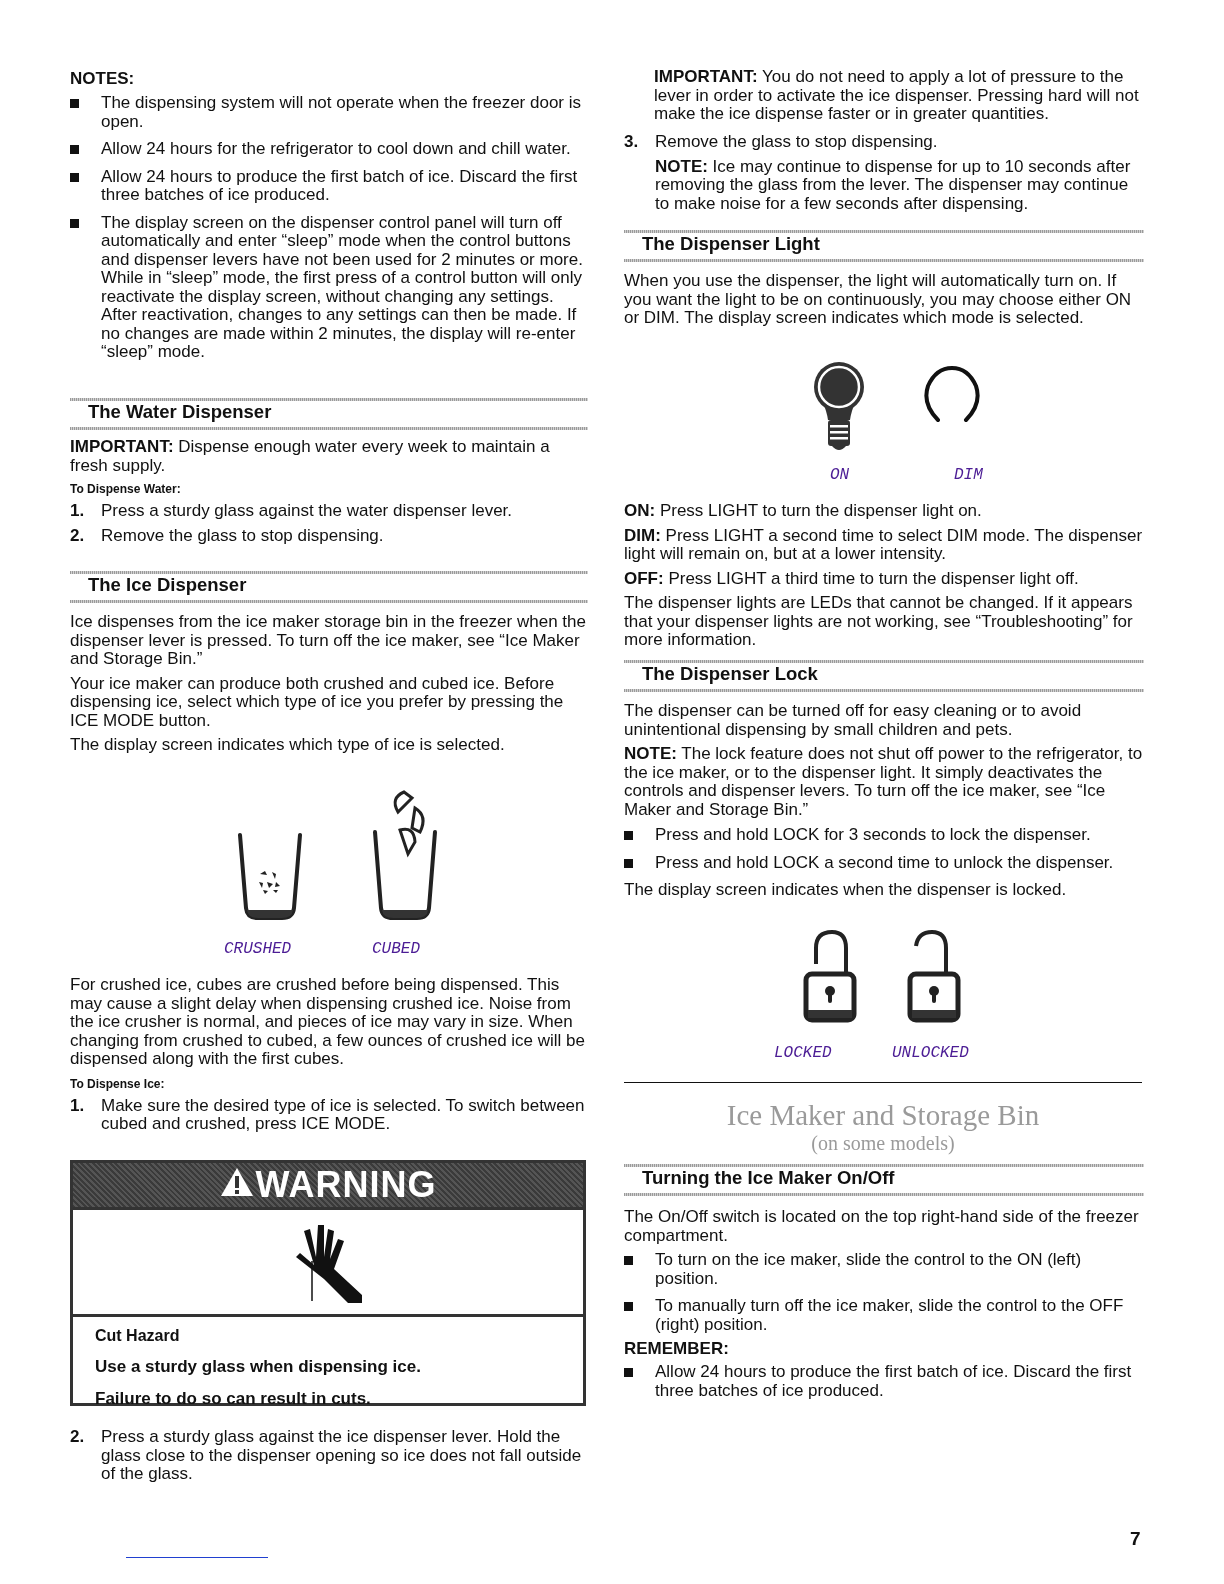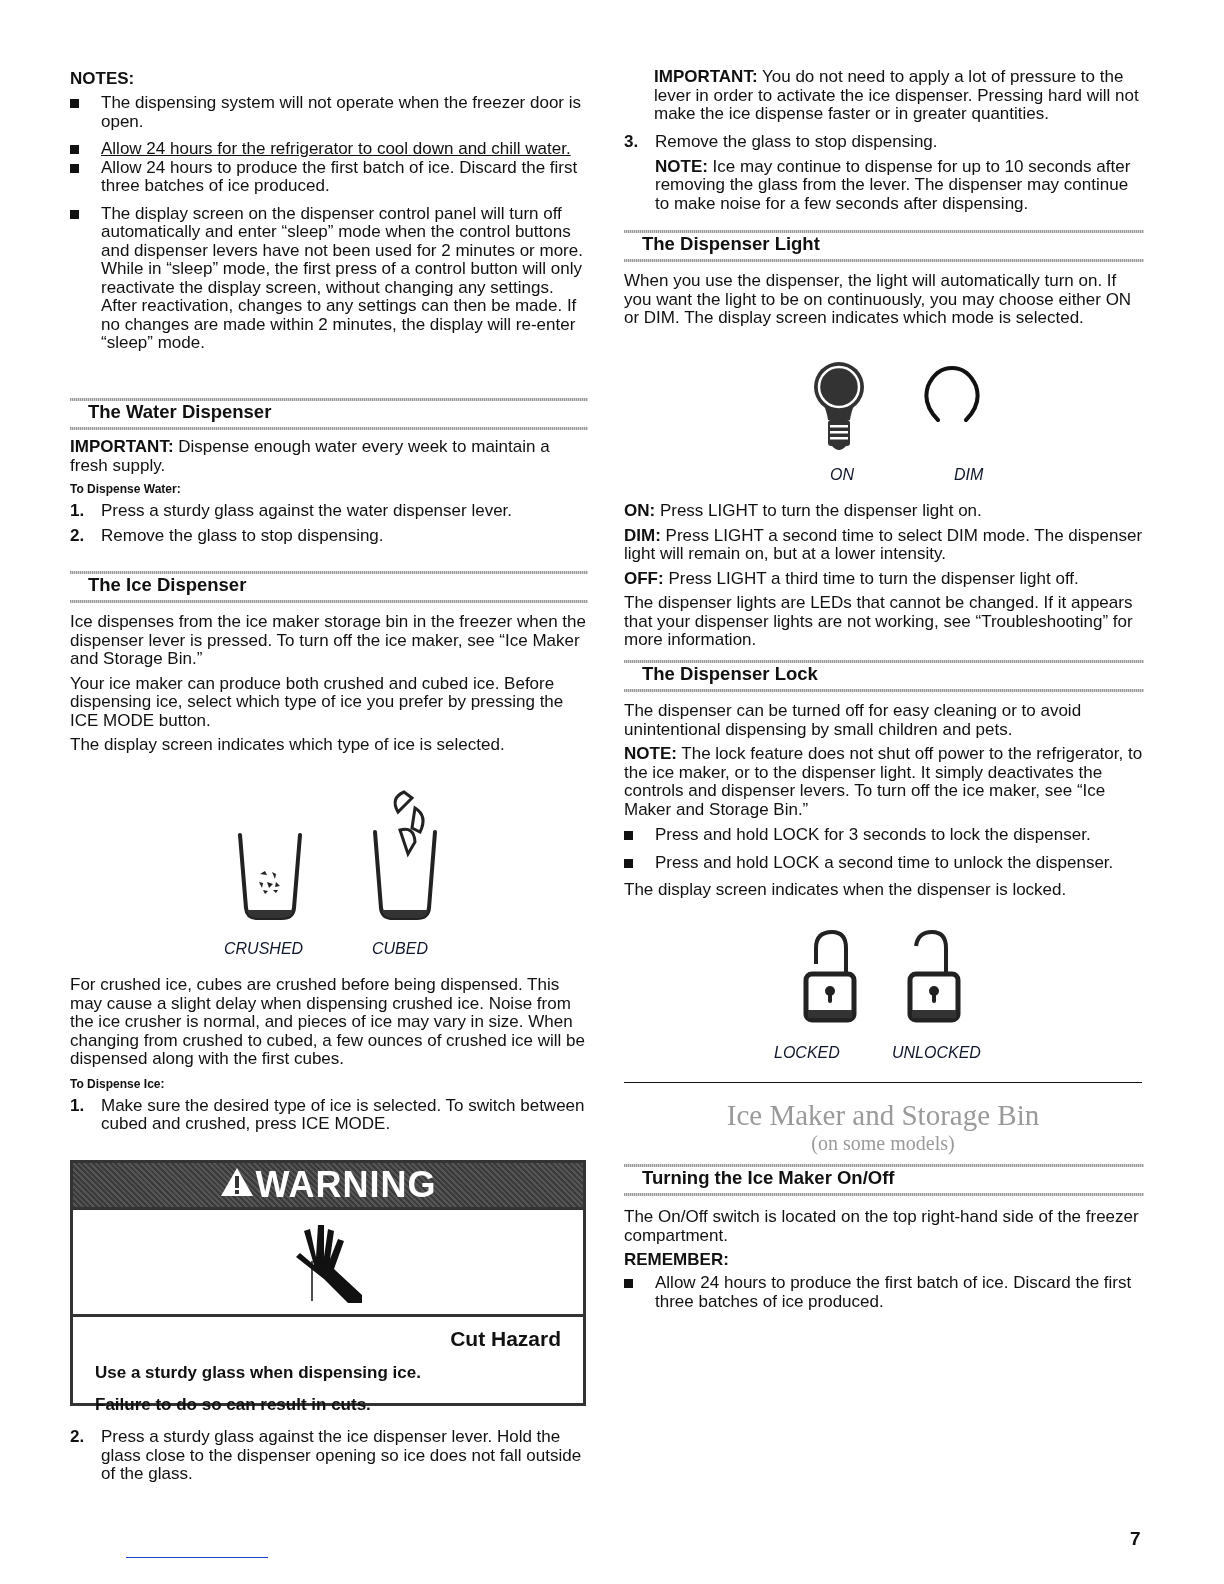--- a/index.html
+++ b/index.html
@@ -12,42 +12,42 @@
   b { font-weight: bold; }
   .bullet-list { list-style: none; margin: 0; padding: 0; }
   .bullet-list li { position: relative; padding-left: 31px; font-size: 17px; line-height: 18.5px; }
   .bullet-list li .sq { position: absolute; left: 0; top: 5px; width: 9px; height: 9px; background: #111; }
   .num-list li { position: relative; padding-left: 31px; font-size: 17px; line-height: 18.5px; list-style: none; }
   .num-list { margin: 0; padding: 0; }
   .num-list .n { position: absolute; left: 0; top: 0; font-weight: bold; }
   .rule { height: 3px; background: repeating-linear-gradient(90deg, #9a9a9a 0 1px, #d2d2d2 1px 2px); }
   .sec-title { font-weight: bold; font-size: 18.5px; padding: 0 0 4px 18px; line-height: 22px; }
   .subhead { font-weight: bold; font-size: 12px; line-height: 21px; }
-  .caption { font-style: italic; font-size: 16px; color: #0f172a; }
+  .caption { font-style: italic; font-size: 16px; color: #4c1d95; font-family: Liberation Mono, monospace; }
   .warning-box { position: absolute; border: 3px solid #333; background: #fff; }
   .warning-banner { height: 44px; background: repeating-linear-gradient(45deg, #3a3a3a 0 2px, #555 2px 4px); color: #fff; display: flex; align-items: center; justify-content: center; font-weight: bold; font-size: 36px; letter-spacing: 1px; }
   .warning-mid { height: 104px; border-bottom: 3px solid #333; border-top: 3px solid #333; display: flex; align-items: center; justify-content: center; }
   .warning-text { padding: 10px 22px 12px 22px; }
-  .warning-text .center { text-align: right; font-weight: bold; font-size: 21px; margin-bottom: 12px; }
+  .warning-text .center { text-align: left; font-weight: bold; font-size: 16px; margin-bottom: 12px; }
   .warning-text .line { font-weight: bold; font-size: 17px; margin-bottom: 12px; }
   .solid-rule { height: 1px; background: #111; }
   .serif-title { font-family: "Liberation Serif", serif; color: #9a9a9a; text-align: center; }
   .page-num { position: absolute; left: 1130px; top: 1528px; font-weight: bold; font-size: 19px; }
   .link-line { position: absolute; left: 126px; top: 1557px; width: 142px; height: 1px; background: #2040d0; }
 </style>
 </head>
 <body>
 
 <div class="col col-left">
 
   <div class="abs" style="top:68px; left:0; width:518px;">
     <div class="subhead" style="font-size:17px;">NOTES:</div>
     <ul class="bullet-list" style="margin-top:5px;">
       <li style="margin-bottom:9px;"><span class="sq"></span><span>The dispensing system will not operate when the freezer door is open.</span></li>
-      <li style="margin-bottom:0;text-decoration:underline;"><span class="sq"></span><span>Allow 24 hours for the refrigerator to cool down and chill water.</span></li>
+      <li style="margin-bottom:9px;"><span class="sq"></span><span>Allow 24 hours for the refrigerator to cool down and chill water.</span></li>
       <li style="margin-bottom:9px;"><span class="sq"></span><span>Allow 24 hours to produce the first batch of ice. Discard the first three batches of ice produced.</span></li>
       <li><span class="sq"></span><span>The display screen on the dispenser control panel will turn off automatically and enter “sleep” mode when the control buttons and dispenser levers have not been used for 2 minutes or more. While in “sleep” mode, the first press of a control button will only reactivate the display screen, without changing any settings. After reactivation, changes to any settings can then be made. If no changes are made within 2 minutes, the display will re-enter “sleep” mode.</span></li>
     </ul>
   </div>
 
   <div class="abs" style="top:398px; left:0; width:518px;">
     <div class="rule"></div>
     <div class="sec-title">The Water Dispenser</div>
     <div class="rule"></div>
     <p style="margin-top:8px;"><b>IMPORTANT:</b><span> Dispense enough water every week to maintain a fresh supply.</span></p>
@@ -217,20 +217,24 @@
     <div class="solid-rule"></div>
     <div class="serif-title" style="font-size:29px; margin-top:16px; line-height:32px;">Ice Maker and Storage Bin</div>
     <div class="serif-title" style="font-size:20px; line-height:24px;">(on some models)</div>
   </div>
 
   <div class="abs" style="top:1164px; left:0; width:520px;">
     <div class="rule"></div>
     <div class="sec-title">Turning the Ice Maker On/Off</div>
     <div class="rule"></div>
     <p style="margin-top:12px;">The On/Off switch is located on the top right-hand side of the freezer compartment.</p>
+    <ul class="bullet-list" style="margin-top:6px;">
+      <li style="margin-bottom:9px;"><span class="sq"></span><span>To turn on the ice maker, slide the control to the ON (left) position.</span></li>
+      <li><span class="sq"></span><span>To manually turn off the ice maker, slide the control to the OFF (right) position.</span></li>
+    </ul>
     <div class="subhead" style="font-size:17px; margin-top:4px;">REMEMBER:</div>
     <ul class="bullet-list" style="margin-top:4px;">
       <li><span class="sq"></span><span>Allow 24 hours to produce the first batch of ice. Discard the first three batches of ice produced.</span></li>
     </ul>
   </div>
 </div>
 
 <div class="page-num">7</div>
 <div class="link-line"></div>
 

